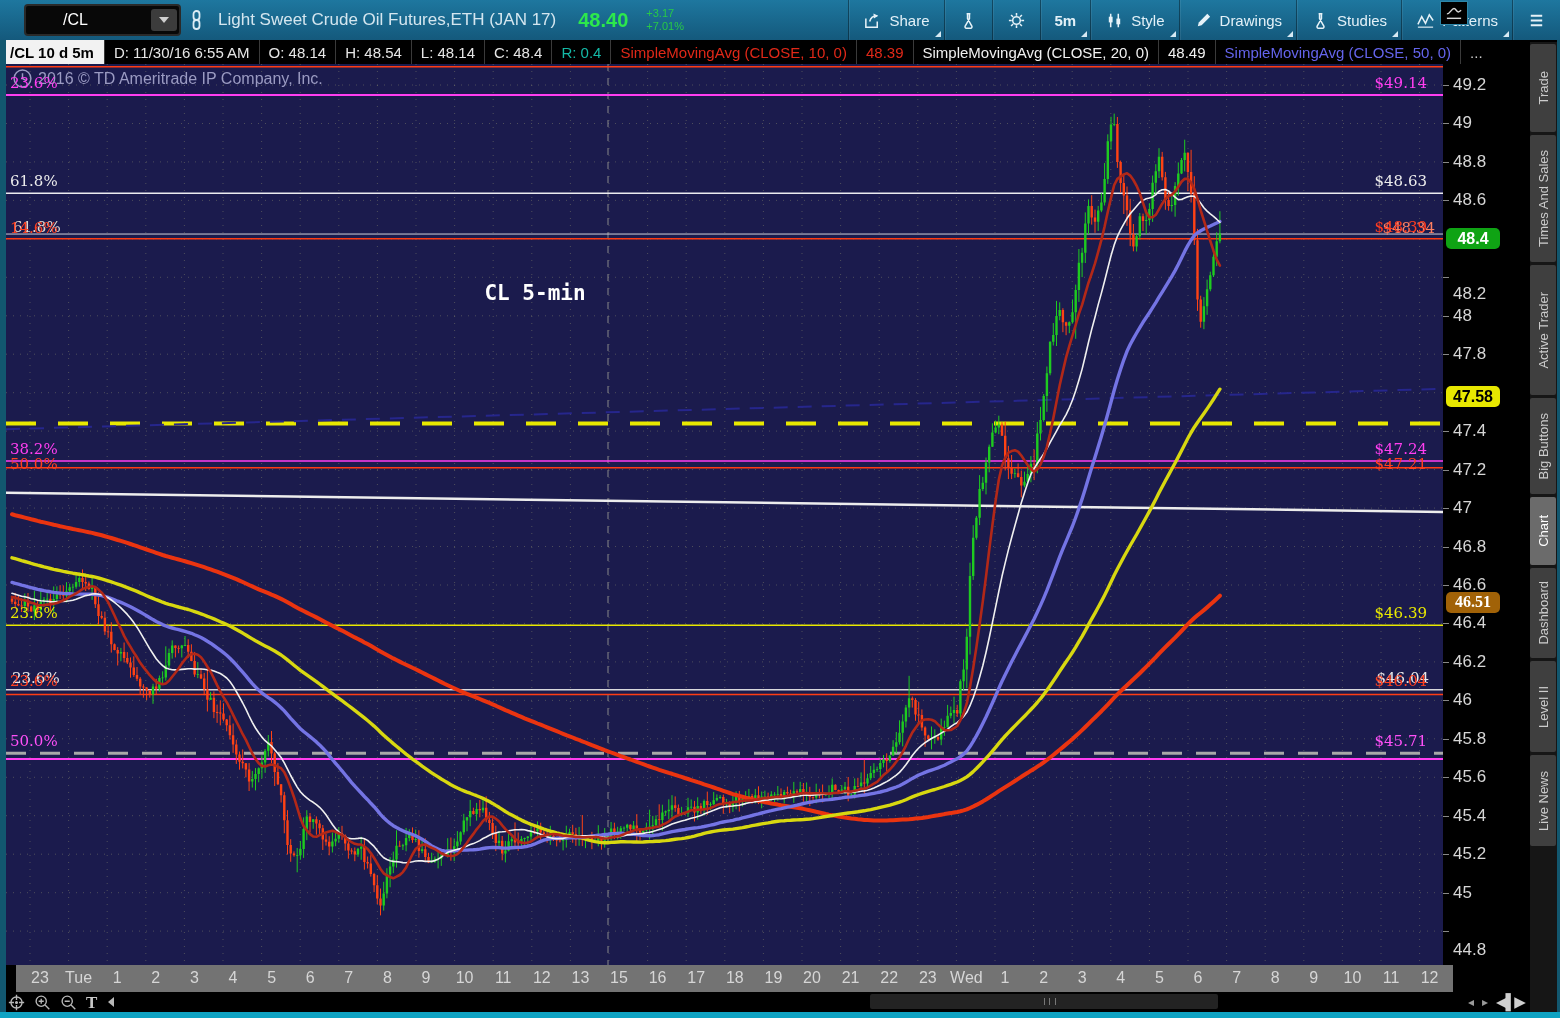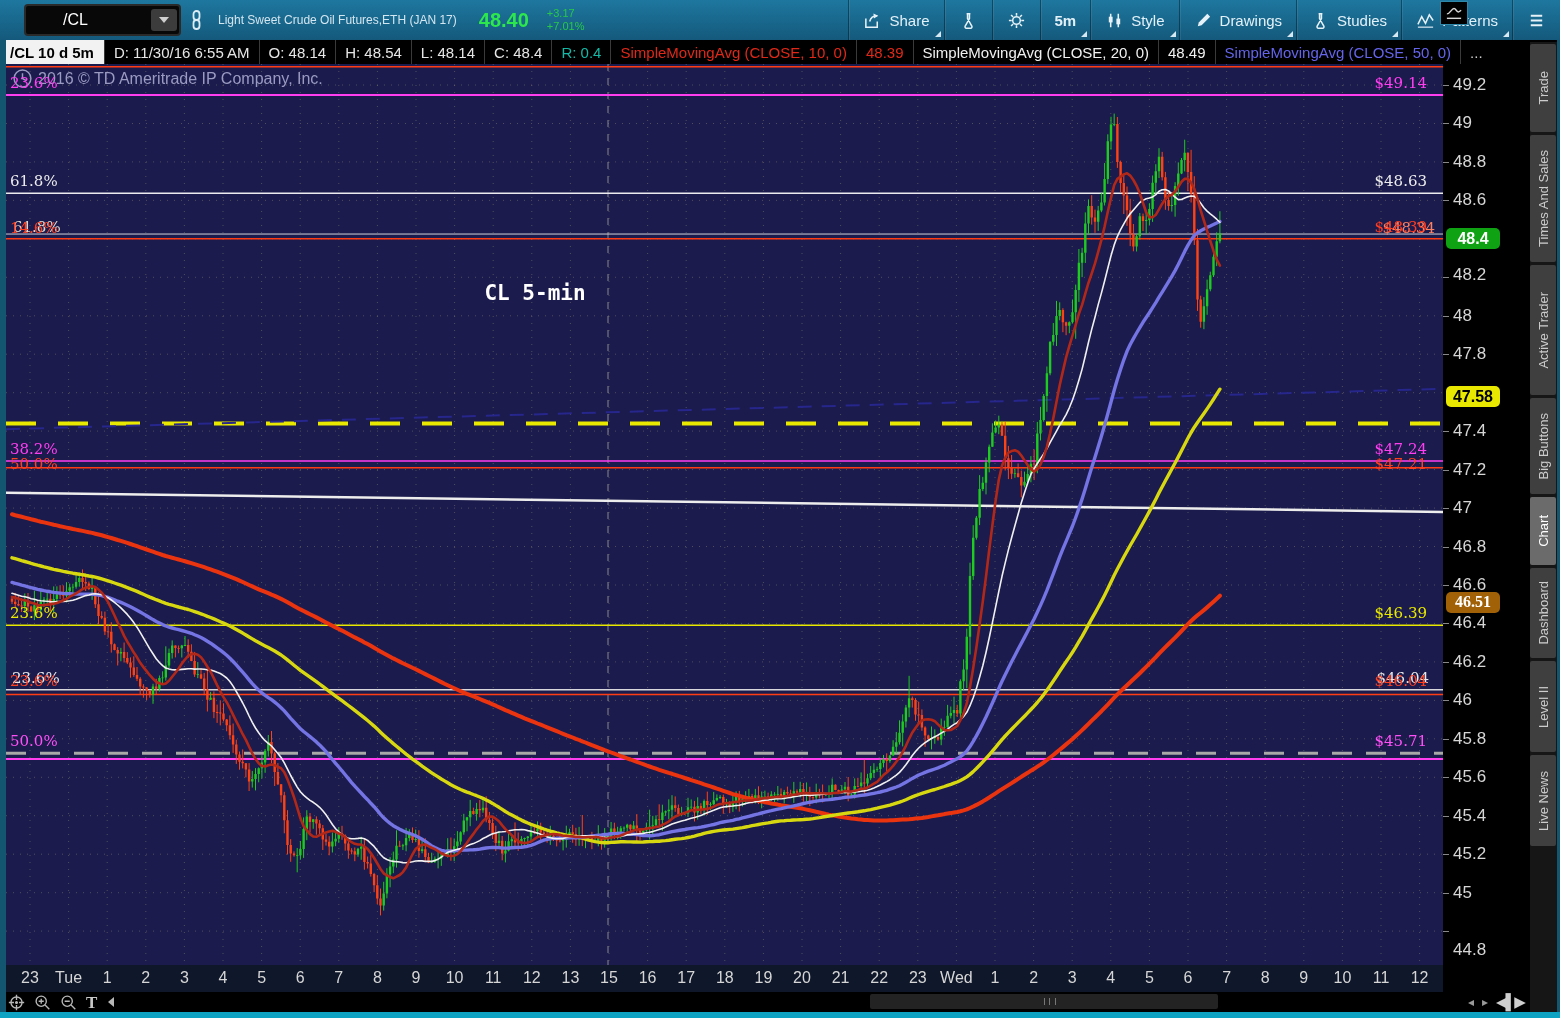--- a/index.html
+++ b/index.html
@@ -11,21 +11,21 @@
   #symbolbox{position:relative;margin-left:24px;width:124px;height:28px;background:#080808;
     border:2px solid #2a2a2a;border-radius:4px;display:flex;align-items:center;padding-left:29px;}
   #symbolbox .sym{color:#fff;font-size:16px;padding-left:8px;flex:1;}
   #symbolbox .dd{width:26px;height:22px;margin-right:2px;background:#3c3c3c;border-radius:3px;
     display:flex;align-items:center;justify-content:center;}
   .tri-down{width:0;height:0;border-left:5px solid transparent;border-right:5px solid transparent;border-top:6px solid #cfcfcf;}
   .tb-sep{width:1px;height:40px;background:rgba(0,0,0,.38);box-shadow:1px 0 0 rgba(255,255,255,.08);}
   .tbtn{position:relative;height:40px;display:flex;align-items:center;gap:7px;padding:0 14px;font-size:15px;color:#e3f1f8;}
   .tbtn .corner{position:absolute;right:3px;bottom:3px;width:0;height:0;
     border-left:6px solid transparent;border-bottom:6px solid #d6e9f3;}
-  #tb-title{font-size:12px;color:#d4e6ef;margin-left:14px;}
+  #tb-title{font-size:17px;color:#d4e6ef;margin-left:14px;}
   #tb-quote{font-size:20px;font-weight:bold;color:#2ce84c;margin-left:22px;}
   #tb-chg{display:flex;flex-direction:column;line-height:13px;font-size:11px;color:#28c948;margin-left:18px;}
   #tb-spacer{flex:1;}
   .icon{display:inline-block;line-height:0;}
   
   #header2{position:absolute;left:0;top:40px;width:1560px;height:24px;background:#000;
     display:flex;align-items:center;font-size:15px;color:#e6e6e6;}
   .h2seg{padding:0 9px;white-space:nowrap;height:24px;display:flex;align-items:center;}
   .h2sep{width:1px;height:24px;background:#3a3a3a;}
   .h2badge{background:#f2f2f2;color:#000;font-weight:bold;padding:0 10px;height:24px;display:flex;align-items:center;}
@@ -40,21 +40,21 @@
   #cw-clock{position:absolute;left:6px;top:4px;}
   #watermark{position:absolute;left:404px;top:216px;width:250px;text-align:center;color:#fff;
     font-family:"DejaVu Sans Mono",monospace;font-size:21px;font-weight:bold;line-height:26px;}
   
   #paxis{position:absolute;left:1443px;top:64px;width:87px;height:948px;background:#000;}
   .ptick{position:absolute;left:10px;color:#d6d6d6;font-size:17px;}
   .ptickmark{position:absolute;left:0;width:6px;height:1px;background:#888;}
   .pbadge{position:absolute;left:3px;width:54px;height:21px;border-radius:5px;
     font-size:16px;display:flex;align-items:center;justify-content:center;font-weight:bold;}
   
-  #taxis{position:absolute;left:6px;top:965px;width:1437px;height:27px;background:#0f172a;}
+  #taxis{position:absolute;left:16px;top:965px;width:1437px;height:27px;background:#737373;}
   .ttick{position:absolute;top:4px;color:#d6d6d6;font-size:16px;transform:translateX(-50%);}
   
   #bottombar{position:absolute;left:0;top:992px;width:1560px;height:20px;background:#000;}
   #bb-icons{position:absolute;left:8px;top:0;display:flex;gap:9px;align-items:center;height:20px;}
   #hscroll{position:absolute;left:870px;top:2px;width:348px;height:15px;background:#232323;border-radius:2px;}
   #hscroll .grip{position:absolute;left:50%;top:4px;width:10px;height:7px;
     border-left:1px solid #777;border-right:1px solid #777;}
   #hscroll .grip i{position:absolute;left:4px;top:0;width:1px;height:7px;background:#777;}
   #bb-nav{position:absolute;left:1468px;top:1px;display:flex;gap:8px;align-items:center;color:#9a9a9a;font-size:12px;}
   #bb-nav .dbl{color:#cfcfcf;font-size:15px;letter-spacing:-2px;}
@@ -267,21 +267,21 @@
   <div id="paxis">
       <div class="ptickmark" style="top: 21px;"></div>
       <div class="ptick" style="top: 11px;">49.2</div>
       <div class="ptickmark" style="top: 59.46px;"></div>
       <div class="ptick" style="top: 49.46px;">49</div>
       <div class="ptickmark" style="top: 97.92px;"></div>
       <div class="ptick" style="top: 87.92px;">48.8</div>
       <div class="ptickmark" style="top: 136.38px;"></div>
       <div class="ptick" style="top: 126.38px;">48.6</div>
       <div class="ptickmark" style="top: 213.3px;"></div>
-      <div class="ptick" style="top: 201px;">48.2</div>
+      <div class="ptick" style="top: 220px;">48.2</div>
       <div class="ptickmark" style="top: 251.76px;"></div>
       <div class="ptick" style="top: 241.76px;">48</div>
       <div class="ptickmark" style="top: 290.22px;"></div>
       <div class="ptick" style="top: 280.22px;">47.8</div>
       <div class="ptickmark" style="top: 367.14px;"></div>
       <div class="ptick" style="top: 357.14px;">47.4</div>
       <div class="ptickmark" style="top: 405.6px;"></div>
       <div class="ptick" style="top: 395.6px;">47.2</div>
       <div class="ptickmark" style="top: 444.06px;"></div>
       <div class="ptick" style="top: 434.06px;">47</div>

